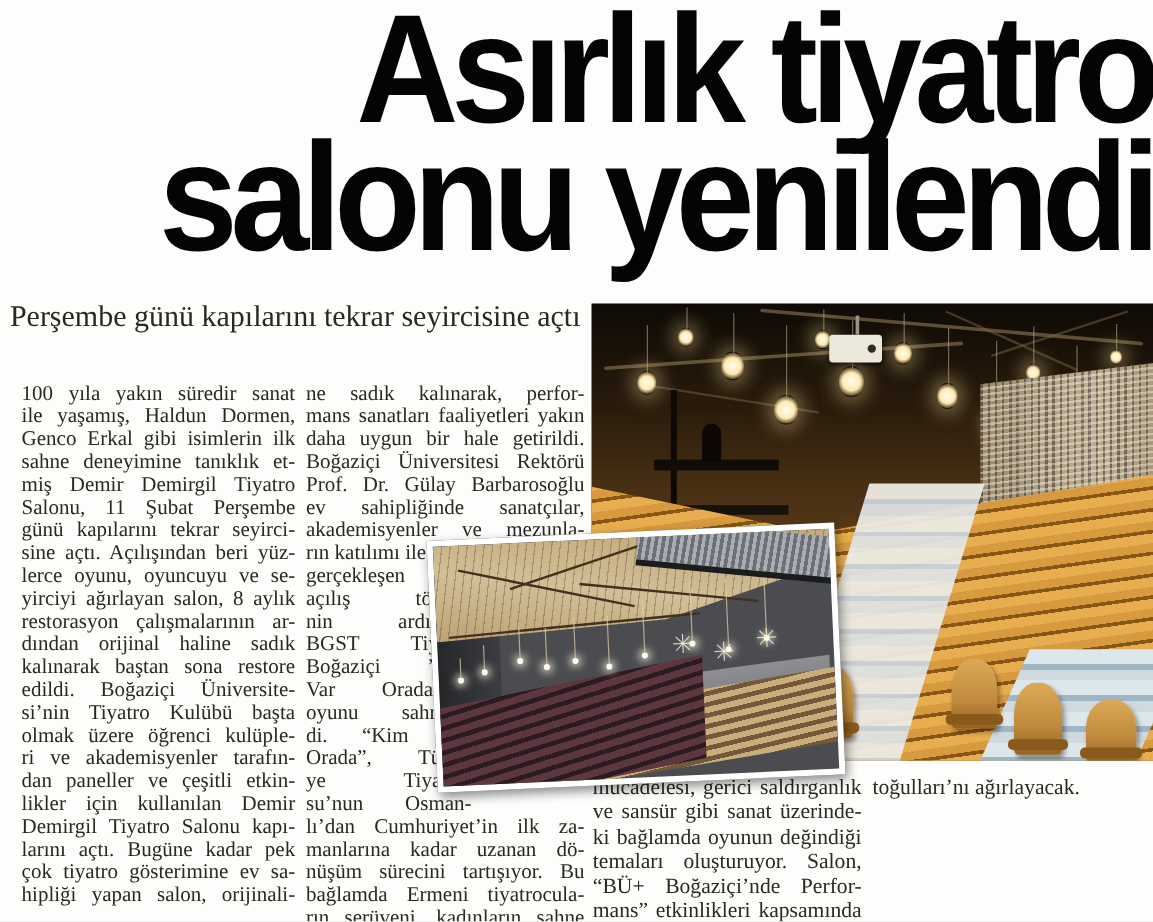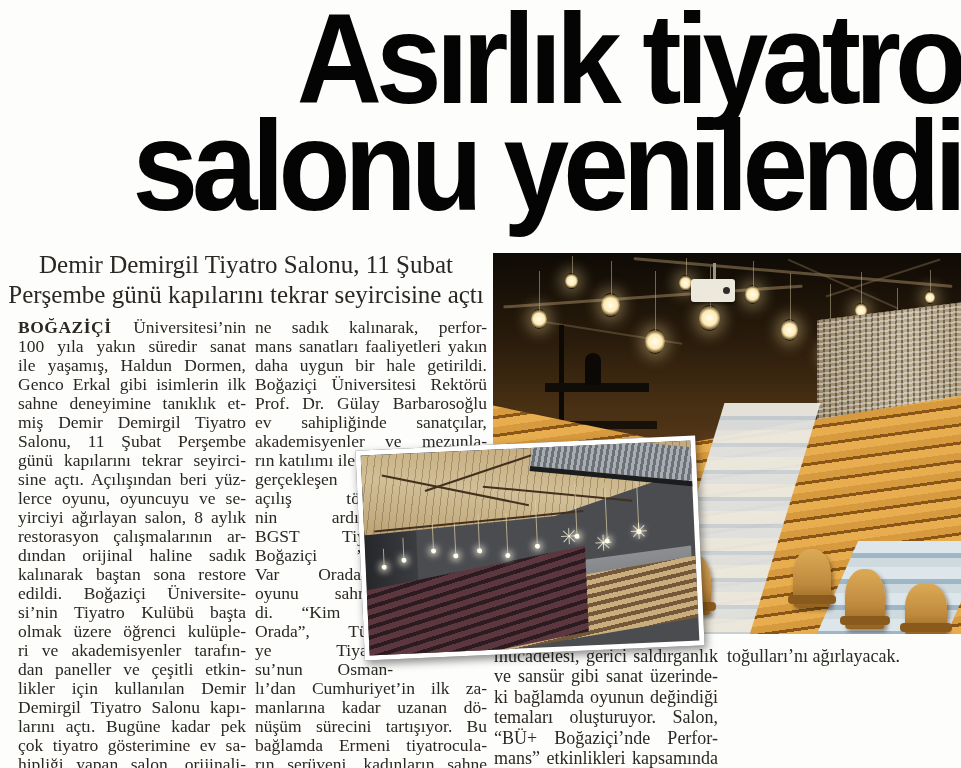--- a/index.html
+++ b/index.html
@@ -104,26 +104,24 @@
 <body>
 
 <div class="page">
 
   <div class="headline">
     <div class="hl">Asırlık tiyatro</div>
     <div class="hl">salonu yenilendi</div>
   </div>
 
   <div class="subhead">
-    <div>Demir Demirgil Tiyatro Salonu, 11 Şubat</div>
     <div>Perşembe günü kapılarını tekrar seyircisine açtı</div>
   </div>
 
   <div class="col" id="col1">
-    <div class="firstline"><span class="leadin">BOĞAZİÇİ</span> <span>Üniversitesi’nin</span></div>
     <div class="lines">100 yıla yakın süredir sanat
 ile yaşamış, Haldun Dormen,
 Genco Erkal gibi isimlerin ilk
 sahne deneyimine tanıklık et-
 miş Demir Demirgil Tiyatro
 Salonu, 11 Şubat Perşembe
 günü kapılarını tekrar seyirci-
 sine açtı. Açılışından beri yüz-
 lerce oyunu, oyuncuyu ve se-
 yirciyi ağırlayan salon, 8 aylık

